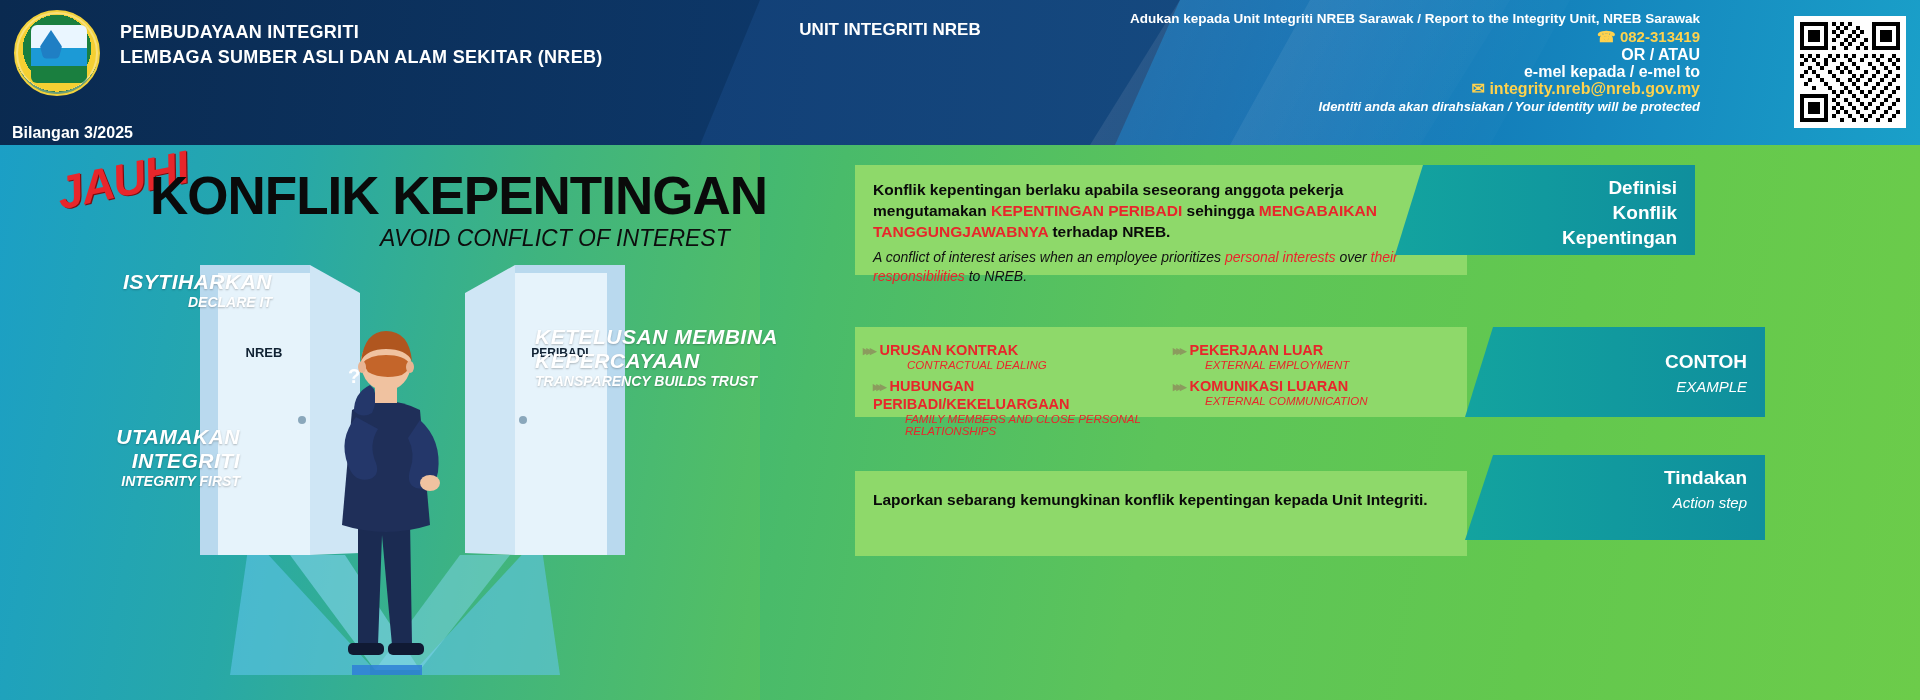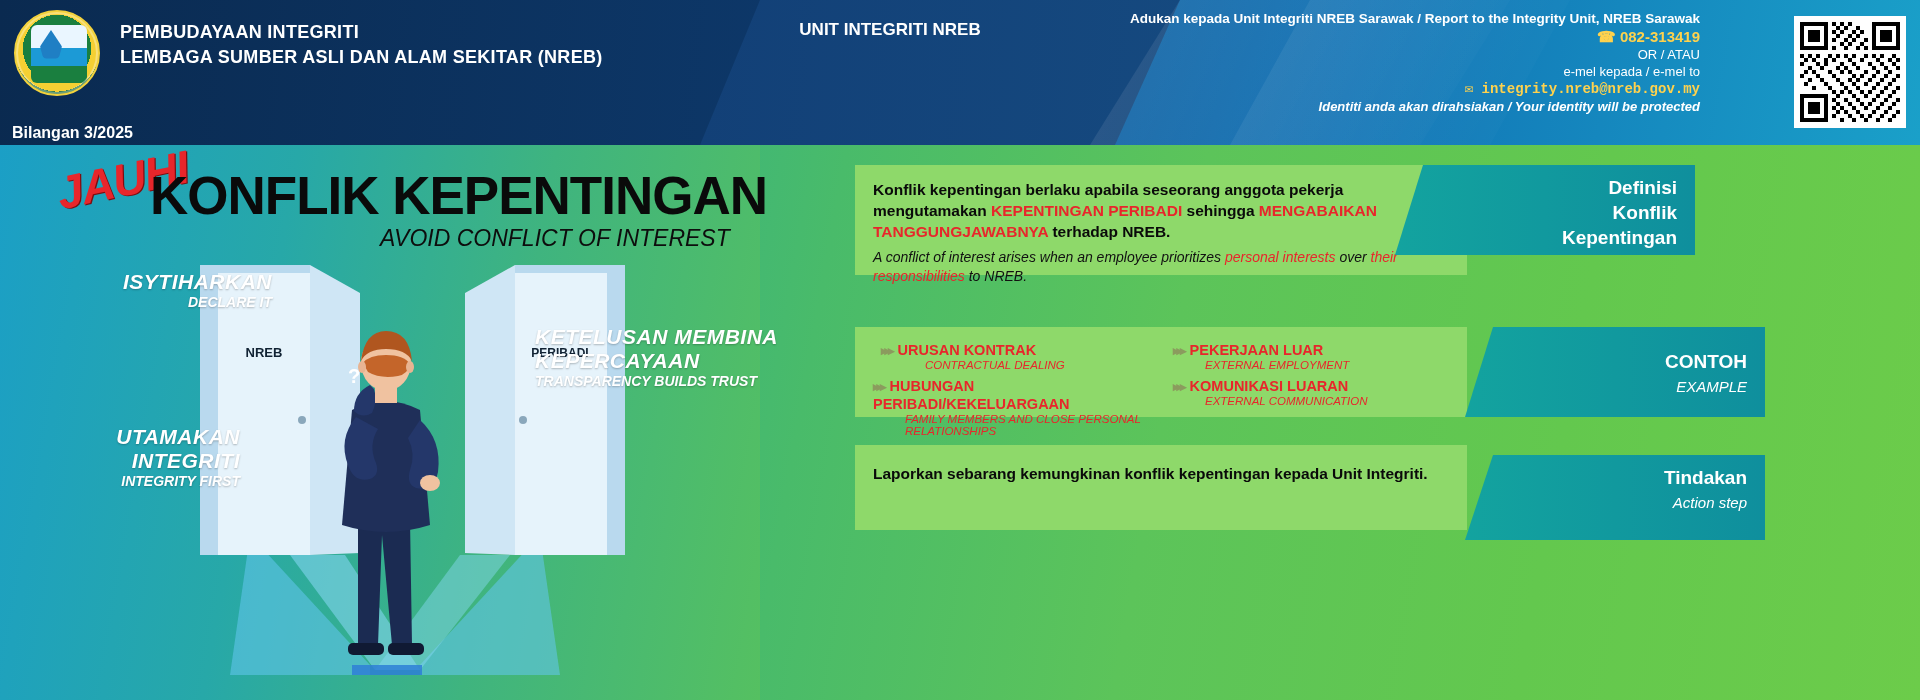--- a/index.html
+++ b/index.html
@@ -68,22 +68,22 @@
     color:#fff; font-weight:bold; font-size:17px;
   }
   .bilangan {
     position:absolute; left:12px; top:124px; color:#fff; font-size:16px; font-weight:bold;
   }
   .hdr-right {
     position:absolute; left:1060px; top:10px; width:640px; text-align:right; color:#fff;
   }
   .hdr-right .l1 { font-size:13.5px; font-weight:bold; line-height:17px; }
   .hdr-right .phone { color:#ffd24d; font-weight:bold; font-size:15px; line-height:19px; }
-  .hdr-right .l2 { font-size:13px; font-weight:normal; line-height:17px; }
-  .hdr-right .mail { color:#ffd24d; font-weight:bold; font-size:14px; line-height:18px;font-family:Liberation Mono, monospace; }
+  .hdr-right .l2 { font-size:16px; font-weight:bold; line-height:17px; }
+  .hdr-right .mail { color:#ffd24d; font-weight:bold; font-size:16px; line-height:18px; }
   .hdr-right .l3 { font-style:italic; font-weight:bold; font-size:13px; line-height:18px; }
   .qr {
     position:absolute; right:14px; top:16px; width:112px; height:112px; background:#fff; padding:6px;
   }
   .qr svg { display:block; }
 
   
   .body {
     position:absolute; left:0; top:145px; width:1920px; height:555px;
     background:linear-gradient(100deg,#1aa6bf 0%, #2fae8e 22%, #49bb6a 42%, #5cc45a 60%, #63c84e 80%, #6ccc4a 100%);
@@ -116,21 +116,21 @@
   .lbl .small { font-size:14px; display:block; }
 
   .scene { position:absolute; left:120px; top:90px; width:620px; height:440px; }
 
   
   .card {
     position:absolute; background:#8ed96a; border:0;
   }
   .card1 { left:855px; top:20px; width:612px; height:110px; }
   .card2 { left:855px; top:182px; width:612px; height:90px; }
-  .card3 { left:855px; top:300px; width:612px; height:85px; }
+  .card3 { left:855px; top:326px; width:612px; height:85px; }
   .card-inner { padding:14px 18px; }
   .c-bm { font-weight:bold; font-size:15.5px; color:#0a0a0a; line-height:21px; }
   .c-bm .red { color:#e8262b; }
   .c-en { font-style:italic; font-size:14px; color:#111; line-height:19px; margin-top:6px; }
   .c-en .red { color:#e8262b; }
 
   .tab {
     position:absolute; width:300px; color:#fff; text-align:right; padding:10px 18px 10px 40px;
     background:#17a3a8;
     clip-path: polygon(28px 0, 300px 0, 300px 100%, 0 100%);
@@ -451,21 +451,21 @@
       </div>
       <div class="t-en">
         <div>Definition of</div>
         <div>conflicts of</div>
         <div>interest</div>
       </div>
     </div>
 
     <div class="card card2">
       <div class="ex-grid">
-        <div class="ex-item" style="left:26px; top:14px; width:300px;">
+        <div class="ex-item" style="left:8px; top:14px; width:300px;">
           <span class="chev">▸▸▸</span><span class="ex-bm">URUSAN KONTRAK</span>
           <div class="ex-en" style="margin-left:44px;">CONTRACTUAL DEALING</div>
         </div>
         <div class="ex-item" style="left:318px; top:14px; width:290px;">
           <span class="chev">▸▸▸</span><span class="ex-bm">PEKERJAAN LUAR</span>
           <div class="ex-en" style="margin-left:32px;">EXTERNAL EMPLOYMENT</div>
         </div>
         <div class="ex-item" style="left:18px; top:50px; width:300px;">
           <span class="chev">▸▸▸</span><span class="ex-bm">HUBUNGAN PERIBADI/KEKELUARGAAN</span>
           <div class="ex-en" style="margin-left:32px;">FAMILY MEMBERS AND CLOSE PERSONAL RELATIONSHIPS</div>

